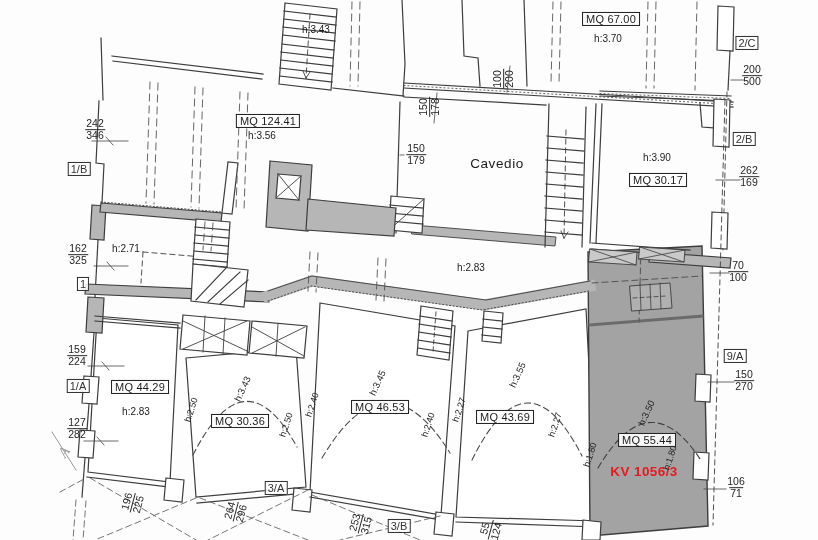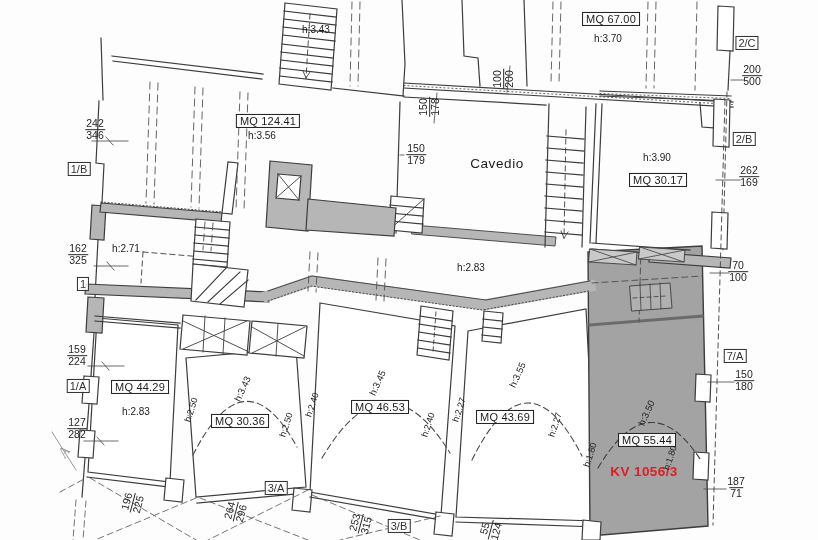--- a/index.html
+++ b/index.html
@@ -275,21 +275,21 @@
 <div class="lbl wh" style="left:460px;top:410px;transform:translate(-50%,-50%) rotate(-72deg)">h:2.27</div>
 <div class="lbl wh" style="left:556px;top:425px;transform:translate(-50%,-50%) rotate(-72deg)">h:2.27</div>
 <div class="lbl wh" style="left:591px;top:455px;transform:translate(-50%,-50%) rotate(-72deg)">h:1.80</div>
 <div class="lbl wh" style="left:671px;top:458px;transform:translate(-50%,-50%) rotate(-72deg)">h:1.80</div>
 
 <div class="lbl tag" style="left:79px;top:169px">1/B</div>
 <div class="lbl tag" style="left:83px;top:284px">1</div>
 <div class="lbl tag" style="left:78px;top:386px">1/A</div>
 <div class="lbl tag" style="left:747px;top:43px">2/C</div>
 <div class="lbl tag" style="left:744px;top:139px">2/B</div>
-<div class="lbl tag" style="left:735px;top:356px">7/A</div>
+<div class="lbl tag" style="left:735px;top:356px">9/A</div>
 <div class="lbl tag" style="left:276px;top:488px">3/A</div>
 <div class="lbl tag" style="left:399px;top:526px">3/B</div>
 
 <div class="lbl dim" style="left:95px;top:130px">
   <span>242</span>
       <span class="b">346</span>
     </div>
 <div class="lbl dim" style="left:78px;top:255px">
   <span>162</span>
       <span class="b">325</span>
@@ -310,24 +310,24 @@
 <div class="lbl dim" style="left:749px;top:177px">
   <span>262</span>
       <span class="b">169</span>
     </div>
 <div class="lbl dim" style="left:738px;top:272px">
   <span>70</span>
       <span class="b">100</span>
     </div>
 <div class="lbl dim" style="left:744px;top:381px">
   <span>150</span>
-      <span class="b">180</span>
+      <span class="b">270</span>
     </div>
 <div class="lbl dim" style="left:736px;top:488px">
-  <span>187</span>
+  <span>106</span>
       <span class="b">71</span>
     </div>
 
 <div class="lbl dim" style="left:504px;top:79px;transform:translate(-50%,-50%) rotate(-90deg)">
   <span>100</span>
       <span class="b">200</span>
     </div>
 <div class="lbl dim" style="left:430px;top:107px;transform:translate(-50%,-50%) rotate(-90deg)">
   <span>150</span>
       <span class="b">178</span>

